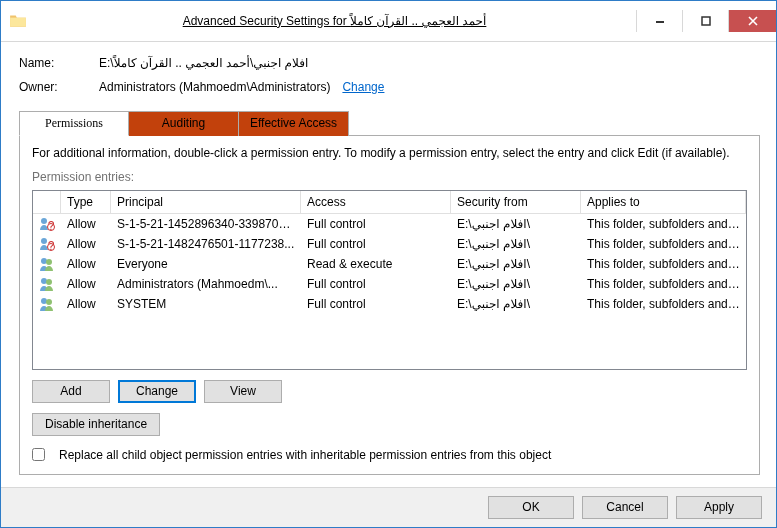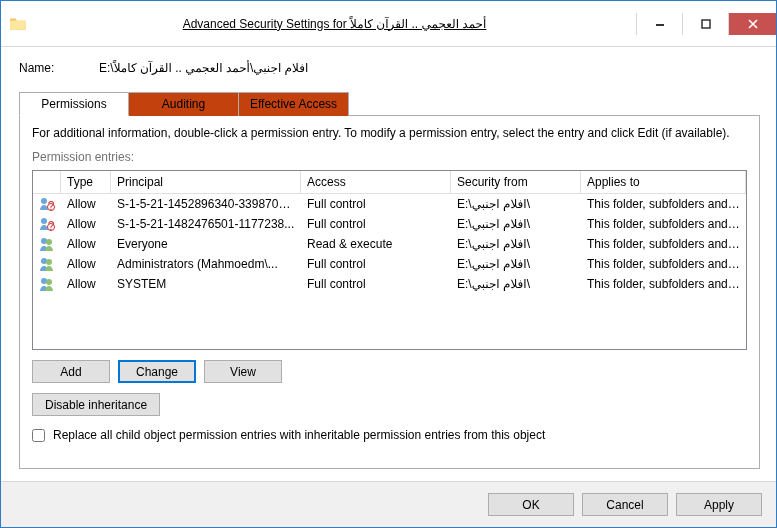--- a/index.html
+++ b/index.html
@@ -12,40 +12,40 @@
 .titlebar .ctrl { width: 46px; height: 22px; display: flex; align-items: center; justify-content: center; background: #fff; border-left:1px solid #d8d8d8; }
 .titlebar .ctrl.close { background: #c75050; color: #fff; width: 48px; }
 .titlebar .ctrl svg { display: block; }
 .content { flex: 1; padding: 14px 16px 12px 18px; display: flex; flex-direction: column; background: #fff; }
 .row { display: flex; align-items: center; margin-bottom: 10px; }
 .label { width: 80px; color: #000; }
 .value { color: #000; }
 .link { color: #0066cc; text-decoration: underline; margin-left: 12px; cursor: pointer; }
 .tabs { display: flex; margin-top: 6px; }
 .tab { padding: 4px 0; width: 110px; text-align:center; border: 1px solid #adadad; background: #c2410c; position: relative; top: 1px; border-bottom: none; }
-.tab.active { background: #fff; border-bottom: 1px solid #fff; z-index: 2; }
+.tab.active { background: #fff; border-bottom: 1px solid #fff; z-index: 2; font-family: Liberation Serif, serif; }
 .tab + .tab { border-left: none; }
 .tabbody { border: 1px solid #adadad; padding: 10px 12px 12px 12px; flex: 1; display: flex; flex-direction: column; background:#fff; margin-top:0; }
 .info { margin-bottom: 10px; color:#000;}
 .sub { margin-bottom: 6px; color:#737373;}
 .grid { border: 1px solid #828790; height: 180px; background: #fff; overflow: hidden; }
 .ghead { display: flex; background: #fff; border-bottom: 1px solid #e0e0e0; }
 .ghead .gc { padding: 4px 6px; border-right: 1px solid #e0e0e0; font-weight: normal; color:#000; }
 .gbody .gr { display: flex; align-items: center; height: 20px; }
 .gbody .gc { padding: 2px 6px; white-space: nowrap; overflow: hidden; text-overflow: ellipsis; color:#000; }
 .gc.c0 { width: 28px; display:flex; align-items:center; justify-content:center; padding:2px 0;}
 .gc.c1 { width: 50px; }
 .gc.c2 { width: 190px; }
 .gc.c3 { width: 150px; }
 .gc.c4 { width: 130px; }
 .gc.c5 { flex: 1; }
 .btnrow { margin-top: 10px; display: flex; gap: 8px; }
 .btn { min-width: 78px; height: 23px; padding: 0 12px; border: 1px solid #adadad; background: #e1e1e1; color:#000; display:inline-flex; align-items:center; justify-content:center; cursor:pointer;}
 .btn.focus { border: 2px solid #0078d7; padding: 0 11px; height:23px;}
-.checkrow { margin-top: 12px; display: flex; align-items: center; gap: 8px; color:#000;}
+.checkrow { margin-top: 12px; display: flex; align-items: center; gap: 14px; color:#000;}
 .checkrow input { width: 13px; height: 13px; }
 .footer { height: 46px; border-top: 1px solid #d8d8d8; display: flex; align-items: center; justify-content: flex-end; gap: 8px; padding: 0 14px; background:#f0f0f0;}
 .user-ico { width:16px; height:16px;}
 </style>
 </head>
 <body>
 
 <div class="window">
   <div class="titlebar">
     <span class="folder-icon">
@@ -72,20 +72,25 @@
           </svg>
         </div>
     </div>
   </div>
 
   <div class="content">
     <div class="row">
       <span class="label">Name:</span>
       <span class="value">E:\افلام اجنبي\أحمد العجمي .. القرآن كاملاً</span>
     </div>
+    <div class="row">
+      <span class="label">Owner:</span>
+      <span class="value">Administrators (Mahmoedm\Administrators)</span>
+      <a class="link">Change</a>
+    </div>
 
     <div class="tabs">
       <div class="tab active">Permissions</div>
       <div class="tab">Auditing</div>
       <div class="tab">Effective Access</div>
     </div>
 
     <div class="tabbody">
       <div class="info">For additional information, double-click a permission entry. To modify a permission entry, select the entry and click Edit (if available).</div>
       <div class="sub">Permission entries:</div>

